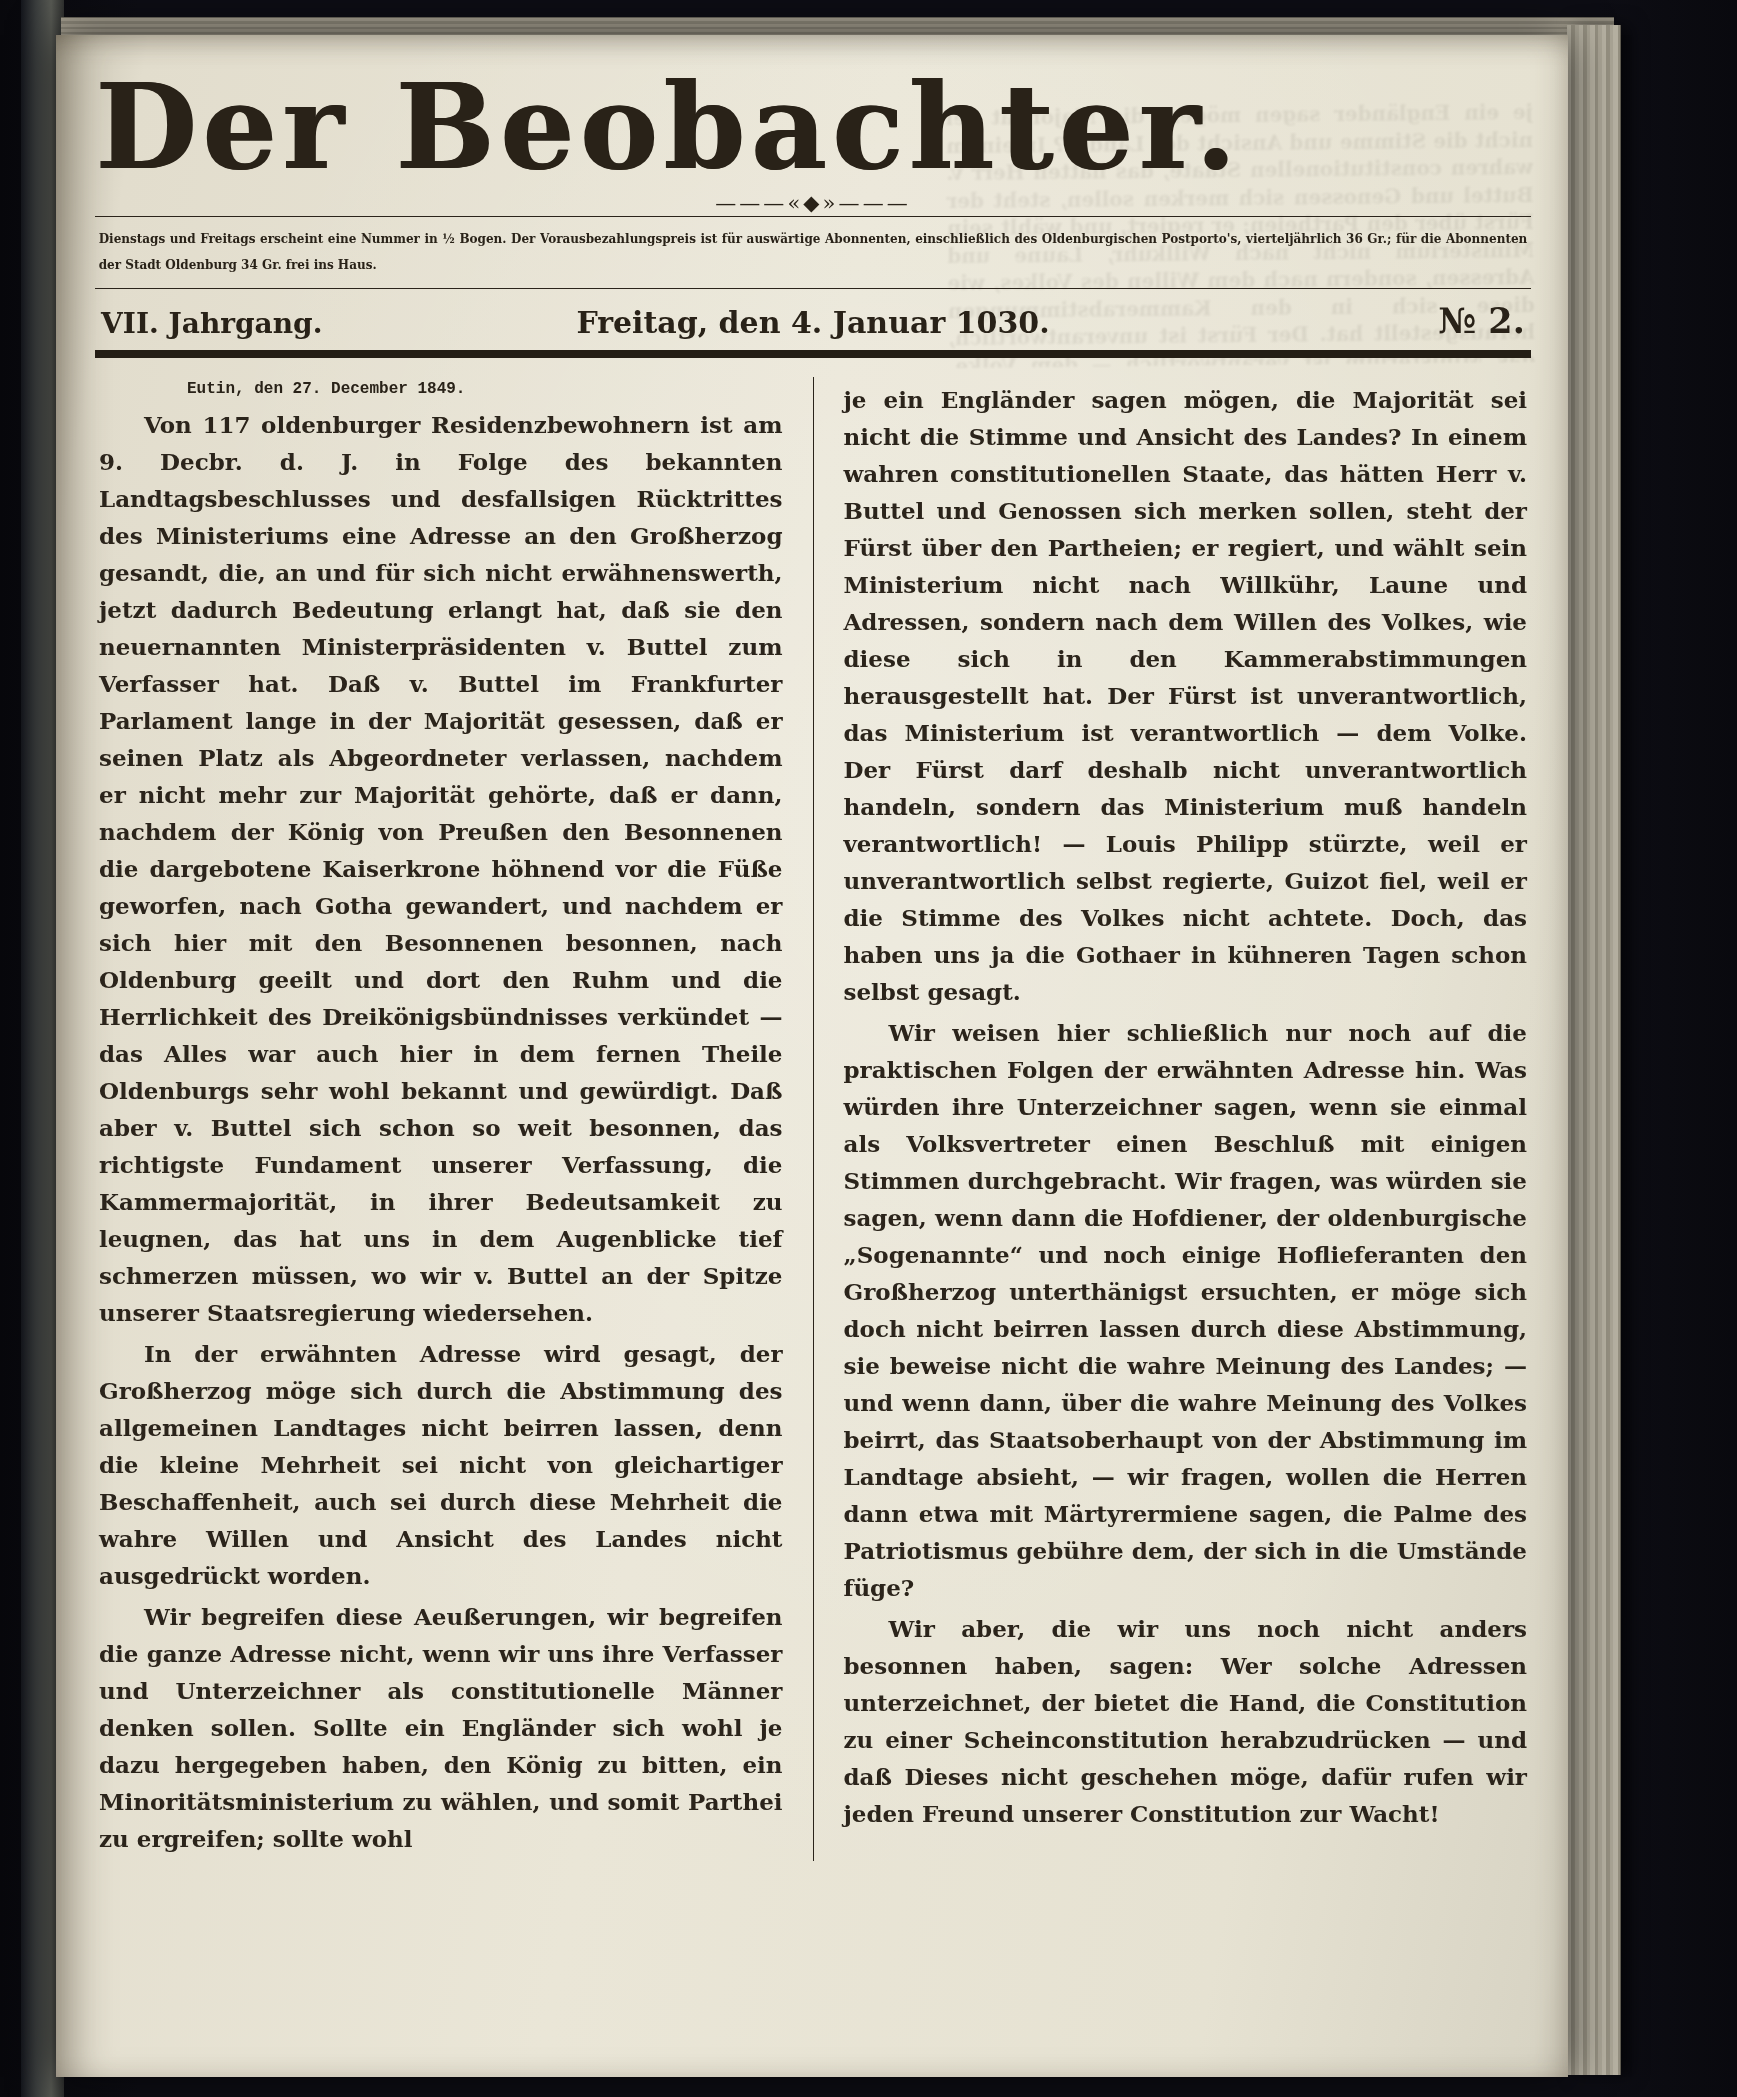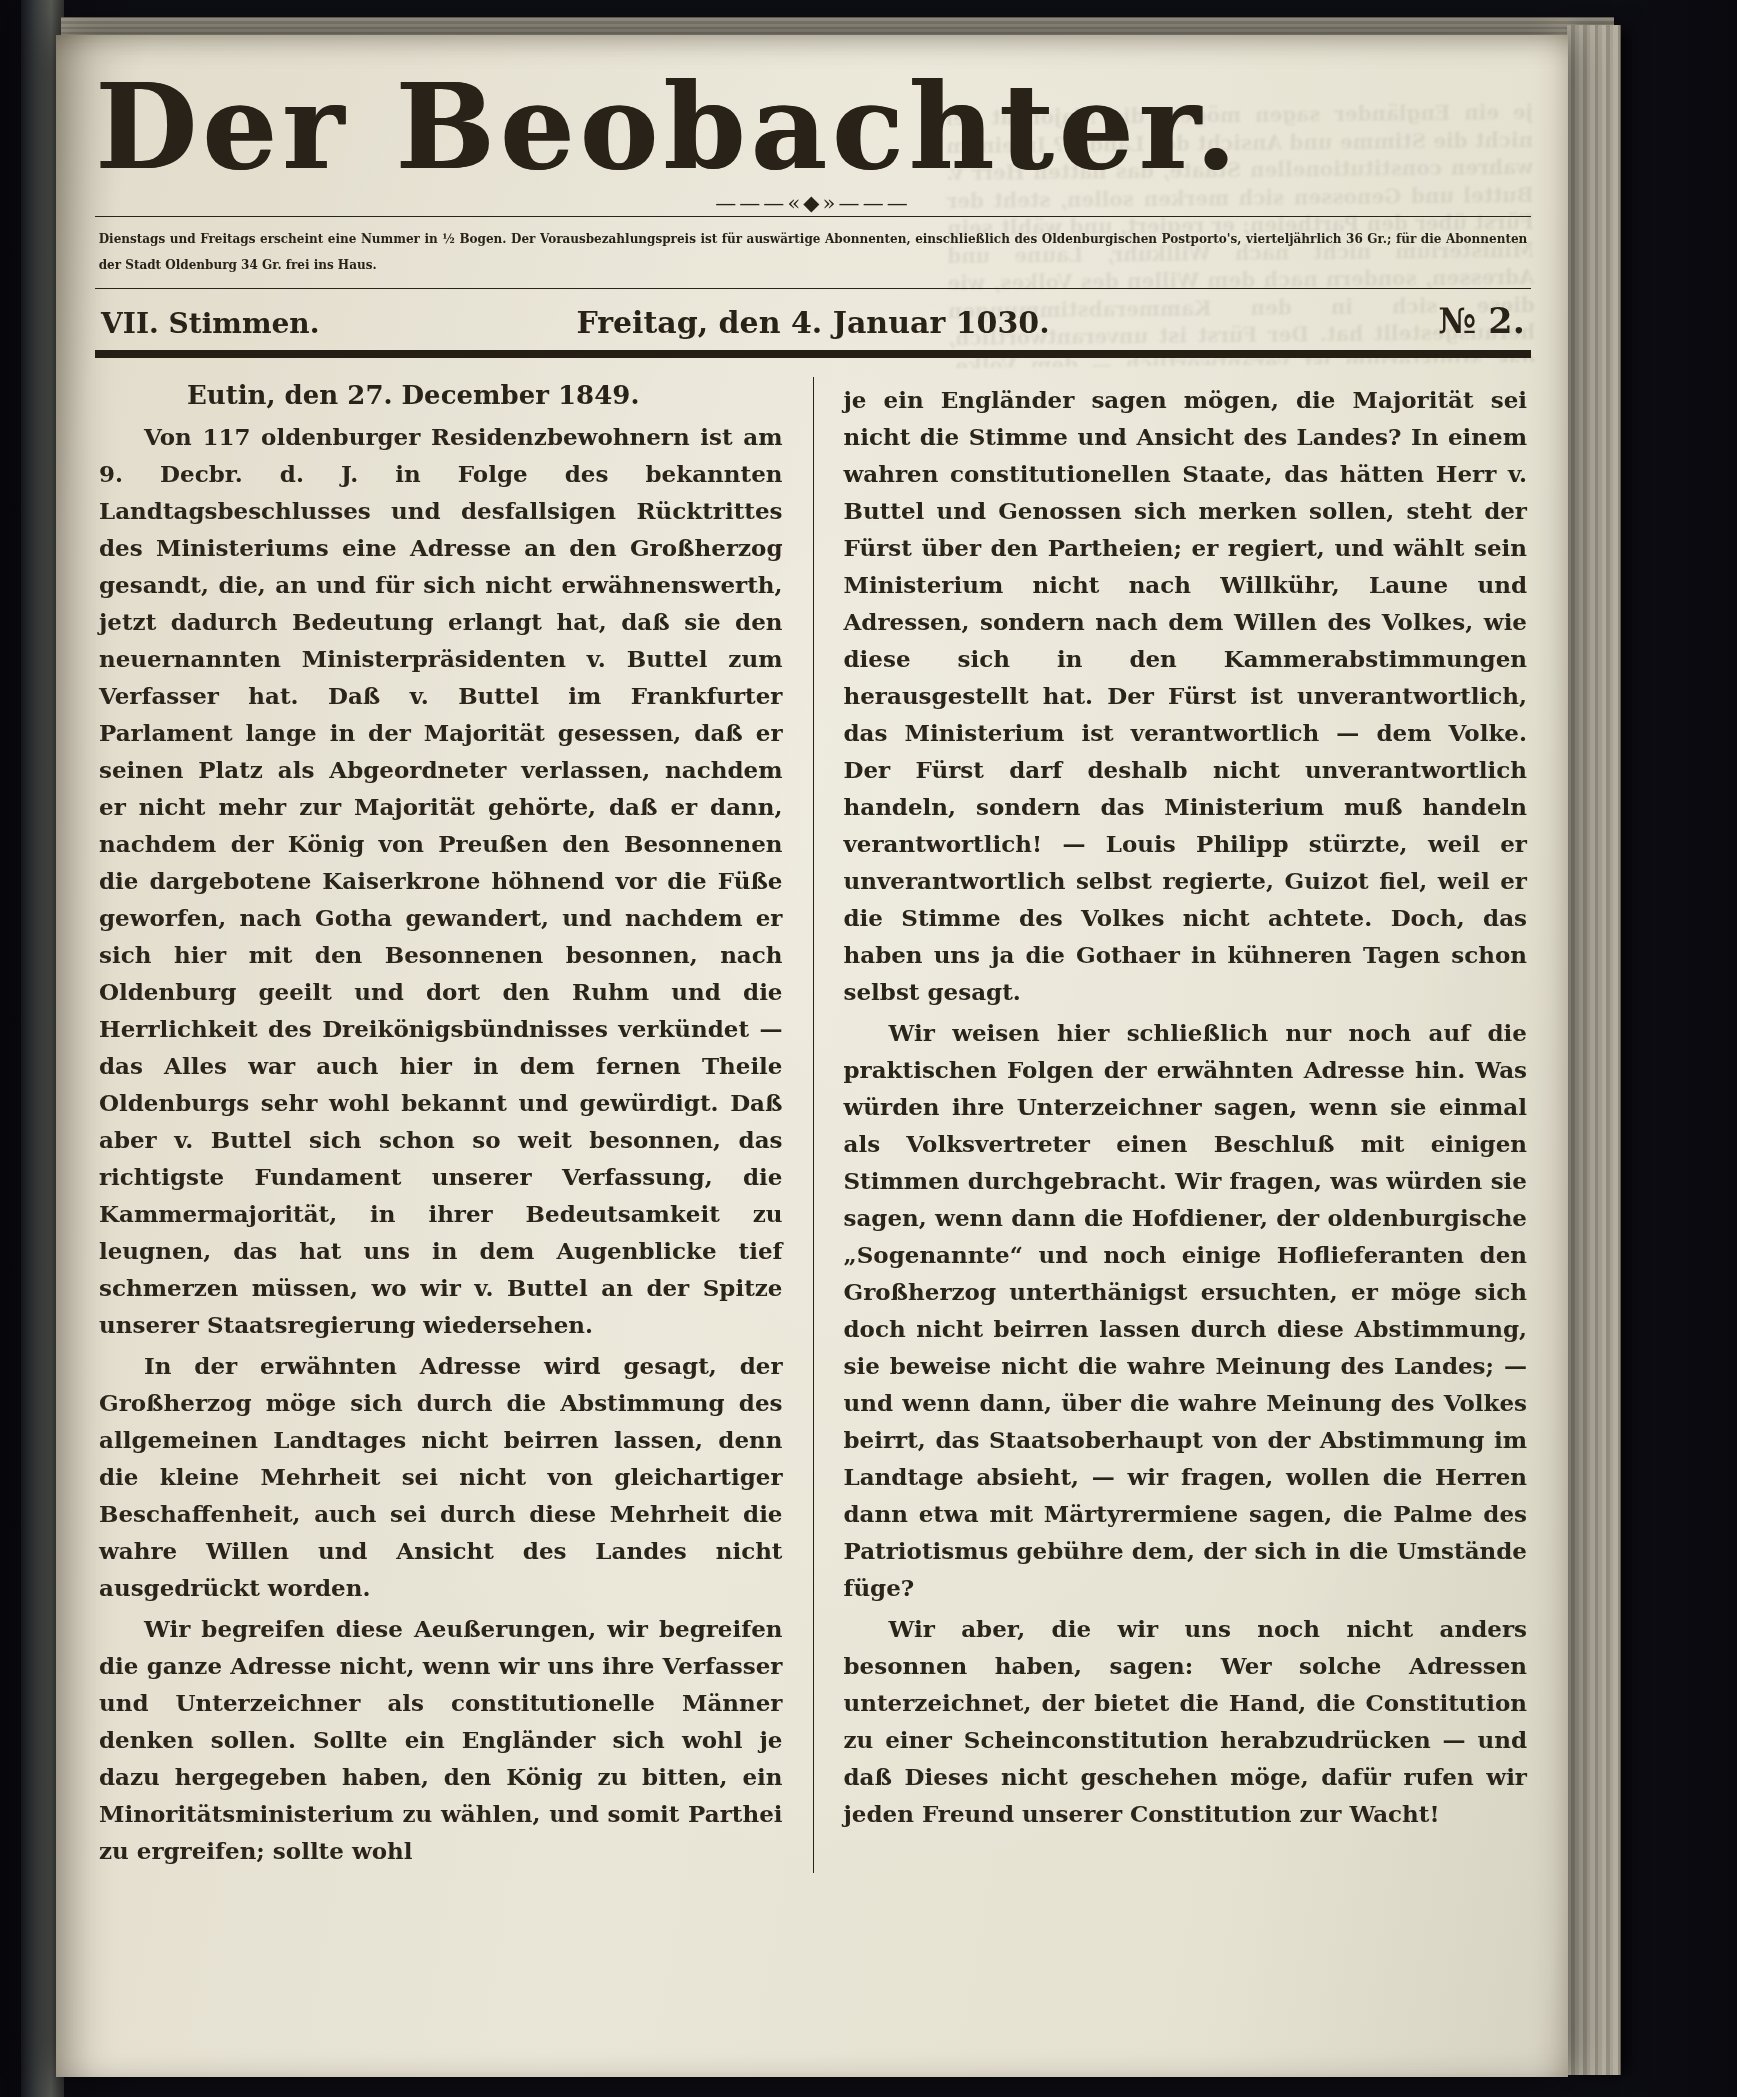--- a/index.html
+++ b/index.html
@@ -122,22 +122,23 @@
   }
   .columns {
     display: flex;
     margin-top: 18.3px;
   }
   .col { flex: 1; min-width: 0; }
   .col-left  { padding-right: 26px; }
   .col-right { padding-left: 26px; border-left: 1.8px solid #2b241b; }
   .dateline {
     margin: 3.7px 0 7.3px 92px;
-    font-size: 26px;
+    font-size: 16px;
     font-weight: bold;
+    font-family: Liberation Mono, monospace;
   }
   .body {
     margin: 4px;
     font-size: 23px;
     line-height: 37px;
     font-weight: bold;
     text-align: justify;
     color: #2b241b;
     hyphens: auto;
     -webkit-hyphens: auto;
@@ -155,21 +156,21 @@
   <div class="paper">
     <div class="bleed">je ein Engländer sagen mögen, die Majorität sei nicht die Stimme und Ansicht des Landes? In einem wahren constitutionellen Staate, das hätten Herr v. Buttel und Genossen sich merken sollen, steht der Fürst über den Partheien; er regiert, und wählt sein Ministerium nicht nach Willkühr, Laune und Adressen, sondern nach dem Willen des Volkes, wie diese sich in den Kammerabstimmungen herausgestellt hat. Der Fürst ist unverantwortlich, das Ministerium ist verantwortlich — dem Volke. Der Fürst darf deshalb nicht unverantwortlich handeln, sondern das Ministerium muß handeln verantwortlich! — Louis Philipp stürzte, weil er unverantwortlich selbst regierte, Guizot fiel, weil er die Stimme des Volkes nicht achtete. Doch, das haben uns ja die Gothaer in kühneren Tagen schon selbst gesagt.</div>
 
     <div class="paper-inner">
 
       <header>
         <h1 class="title">Der Beobachter.</h1>
         <div class="ornament">———«◆»———</div>
         <p class="notice">Dienstags und Freitags erscheint eine Nummer in ½ Bogen. Der Vorausbezahlungspreis ist für auswärtige Abonnenten, einschließlich des Oldenburgischen Postporto's, vierteljährlich 36 Gr.; für die Abonnenten der Stadt Oldenburg 34 Gr. frei ins Haus.</p>
         <div class="issue-row">
-          <span class="vol">VII. Stimmen.</span>
+          <span class="vol">VII. Jahrgang.</span>
           <span class="date">Freitag, den 4. Januar 1030.</span>
           <span class="no">№ 2.</span>
         </div>
         <div class="thick-rule"></div>
       </header>
 
       <div class="columns">
 
         <div class="col col-left">
           <h3 class="dateline">Eutin, den 27. December 1849.</h3>

